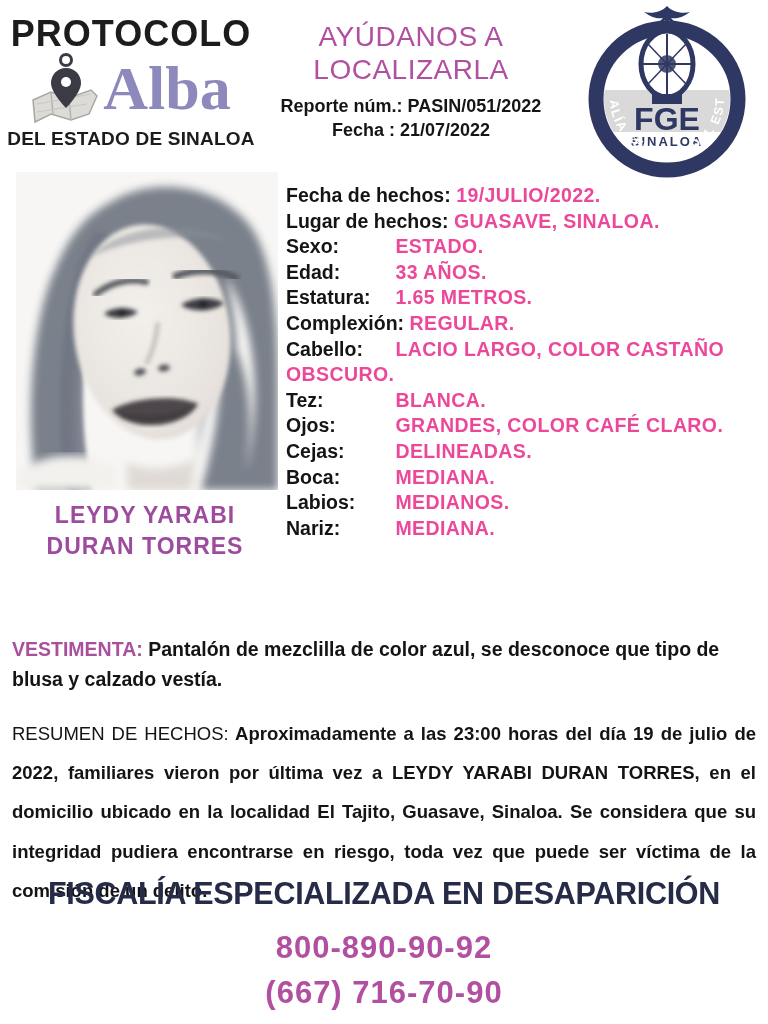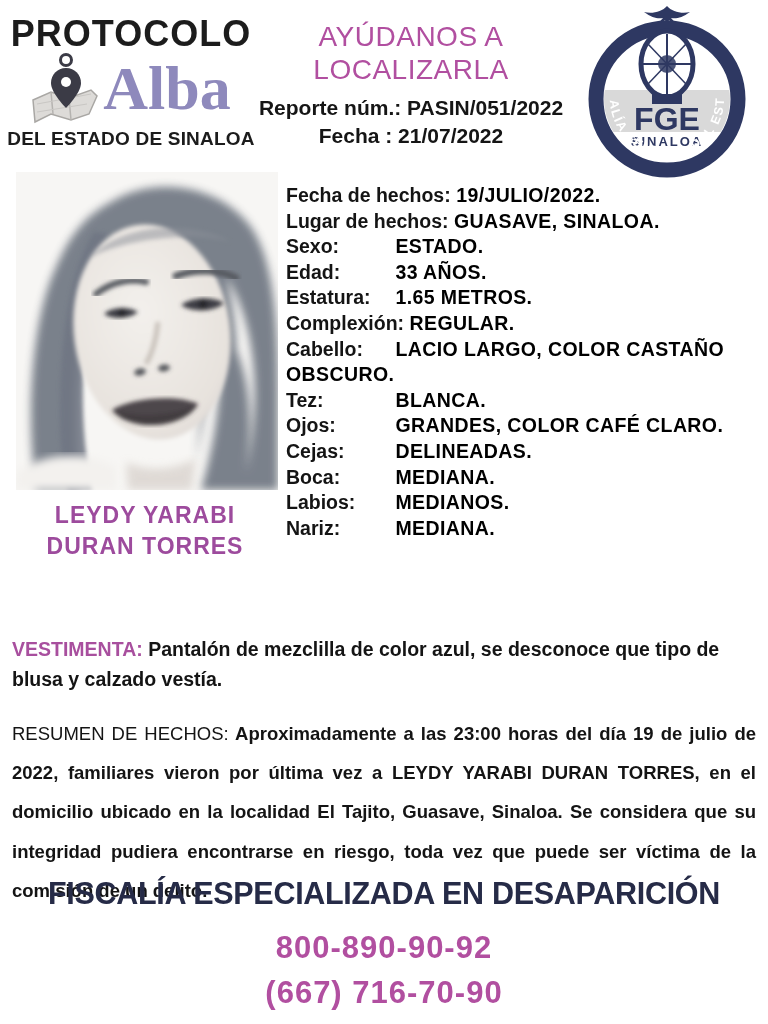--- a/index.html
+++ b/index.html
@@ -10,31 +10,31 @@
   }
   
   .logo-block{position:absolute;left:6px;top:16px;width:250px;text-align:center;}
   .logo-protocolo{font-size:36px;font-weight:800;letter-spacing:1px;color:#1c1c1c;line-height:1;}
   .logo-alba-row{display:flex;align-items:center;justify-content:center;margin-top:-2px;height:76px;}
   .logo-map-icon{width:70px;height:72px;margin-right:2px;flex:0 0 auto;}
   .logo-alba{font-family:"Liberation Serif","DejaVu Serif",serif;font-size:62px;font-weight:700;color:#8e89bc;line-height:1;}
   .logo-estado{font-size:19px;font-weight:800;color:#1c1c1c;margin-top:2px;letter-spacing:0.2px;}
   .headline-block{position:absolute;left:252px;top:20px;width:318px;text-align:center;}
   .headline{font-size:28px;font-weight:400;color:#b14fa0;line-height:1.18;letter-spacing:0.5px;}
-  .report-lines{margin-top:8px;font-size:21px;font-weight:800;color:#151515;line-height:1.35;}
+  .report-lines{margin-top:8px;font-size:18px;font-weight:800;color:#151515;line-height:1.35;}
   .seal{position:absolute;right:12px;top:2px;width:178px;height:176px;}
   
   .photo{position:absolute;left:16px;top:172px;width:262px;height:318px;}
   .person-name{position:absolute;left:10px;top:500px;width:270px;text-align:center;
     font-size:23px;font-weight:800;color:#9d4b9d;line-height:1.35;letter-spacing:1px;}
   
   .details{position:absolute;left:286px;top:183px;width:474px;font-size:19.5px;font-weight:800;line-height:25.6px;}
   .detail-row{margin:0;}
   .detail-label{display:inline-block;min-width:104px;color:#141414;}
-  .detail-value{color:#000000;letter-spacing:0.4px;}
+  .detail-value{color:#ec4899;letter-spacing:0.4px;}
   
   .vestimenta{position:absolute;left:12px;top:634px;width:744px;font-size:19.5px;font-weight:800;line-height:1.55;color:#141414;}
   .vestimenta-label{color:#a84f9e;}
   .resumen{position:absolute;left:12px;top:714px;width:744px;font-size:18.5px;font-weight:700;
     line-height:2.12;color:#141414;text-align:justify;}
   .resumen-label{font-weight:400;margin-top:12px;}
   .resumen-name{font-weight:800;}
   
   .footer{position:absolute;left:0;top:874px;width:768px;text-align:center;}
   .footer-title{font-size:30.5px;font-weight:800;color:#262b47;line-height:1.3;letter-spacing:-0.3px;}

